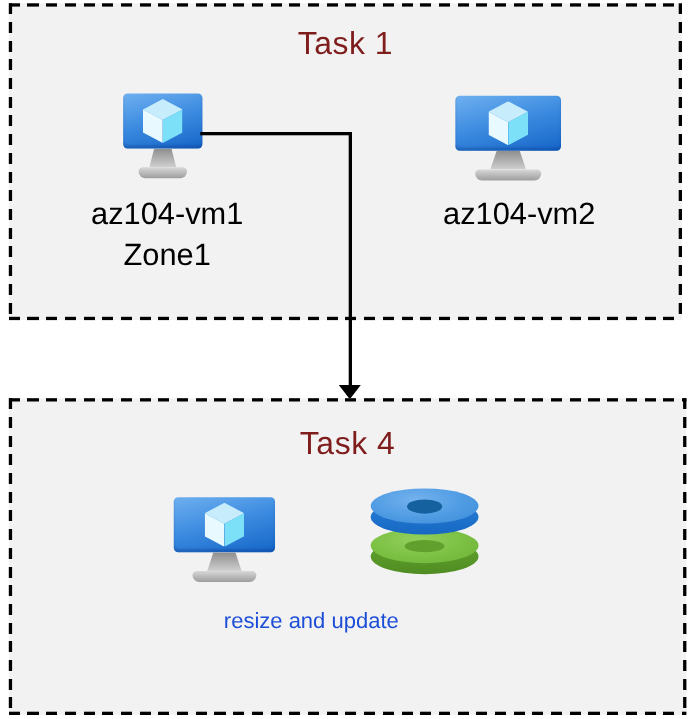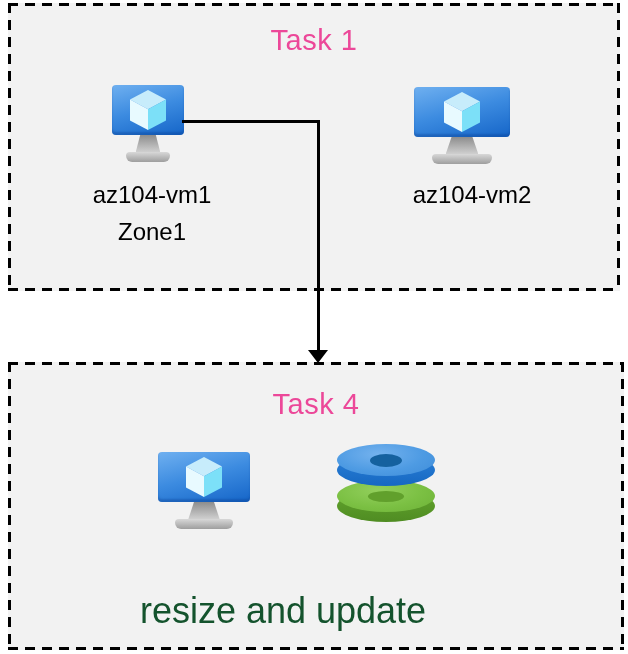--- a/index.html
+++ b/index.html
@@ -23,35 +23,35 @@
       repeating-linear-gradient(180deg,#000 0 10px,transparent 10px 17px);
     background-size:100% 3px,100% 3px,3px 100%,3px 100%;
     background-position:0 0,0 100%,0 0,100% 0;
     background-repeat:no-repeat;
   }
   #task1-panel { left:8px; top:3px;   width:612px; height:288px; }
   #task2-panel { left:8px; top:362px; width:616px; height:288px; }
 
   .panel-title {
     position:absolute; text-align:center;
-    font-size:29px; color:#ec4899; letter-spacing:0.5px;
+    font-size:29px; color:#7f1d1d; letter-spacing:0.5px;
   }
   #task1-title { left:8px; top:24px;  width:612px; }
   #task2-title { left:8px; top:388px; width:616px; }
 
   .vm-label {
     position:absolute; text-align:center;
-    font-size:24px; line-height:37px; color:#000;
+    font-size:28px; line-height:37px; color:#000;
   }
   #vm1-label { left:32px;  top:176px; width:240px; }
   #vm2-label { left:352px; top:176px; width:240px; }
 
   #task2-caption {
     position:absolute; left:83px; top:554px; width:400px;
-    text-align:center; font-size:36px; color:#14532d;margin-top:36px;
+    text-align:center; font-size:20px; color:#1d4ed8;
   }
 
   
   .vm-icon { position:absolute; }
   .vm-screen {
     position:relative; width:100%; height:50px; border-radius:4px;
     background:linear-gradient(165deg,#6FB0F0 0%,#3C8BE0 48%,#1565C8 100%);
     box-shadow:inset 0 -3px 2px rgba(10,60,140,.35);
   }
   .cube {

